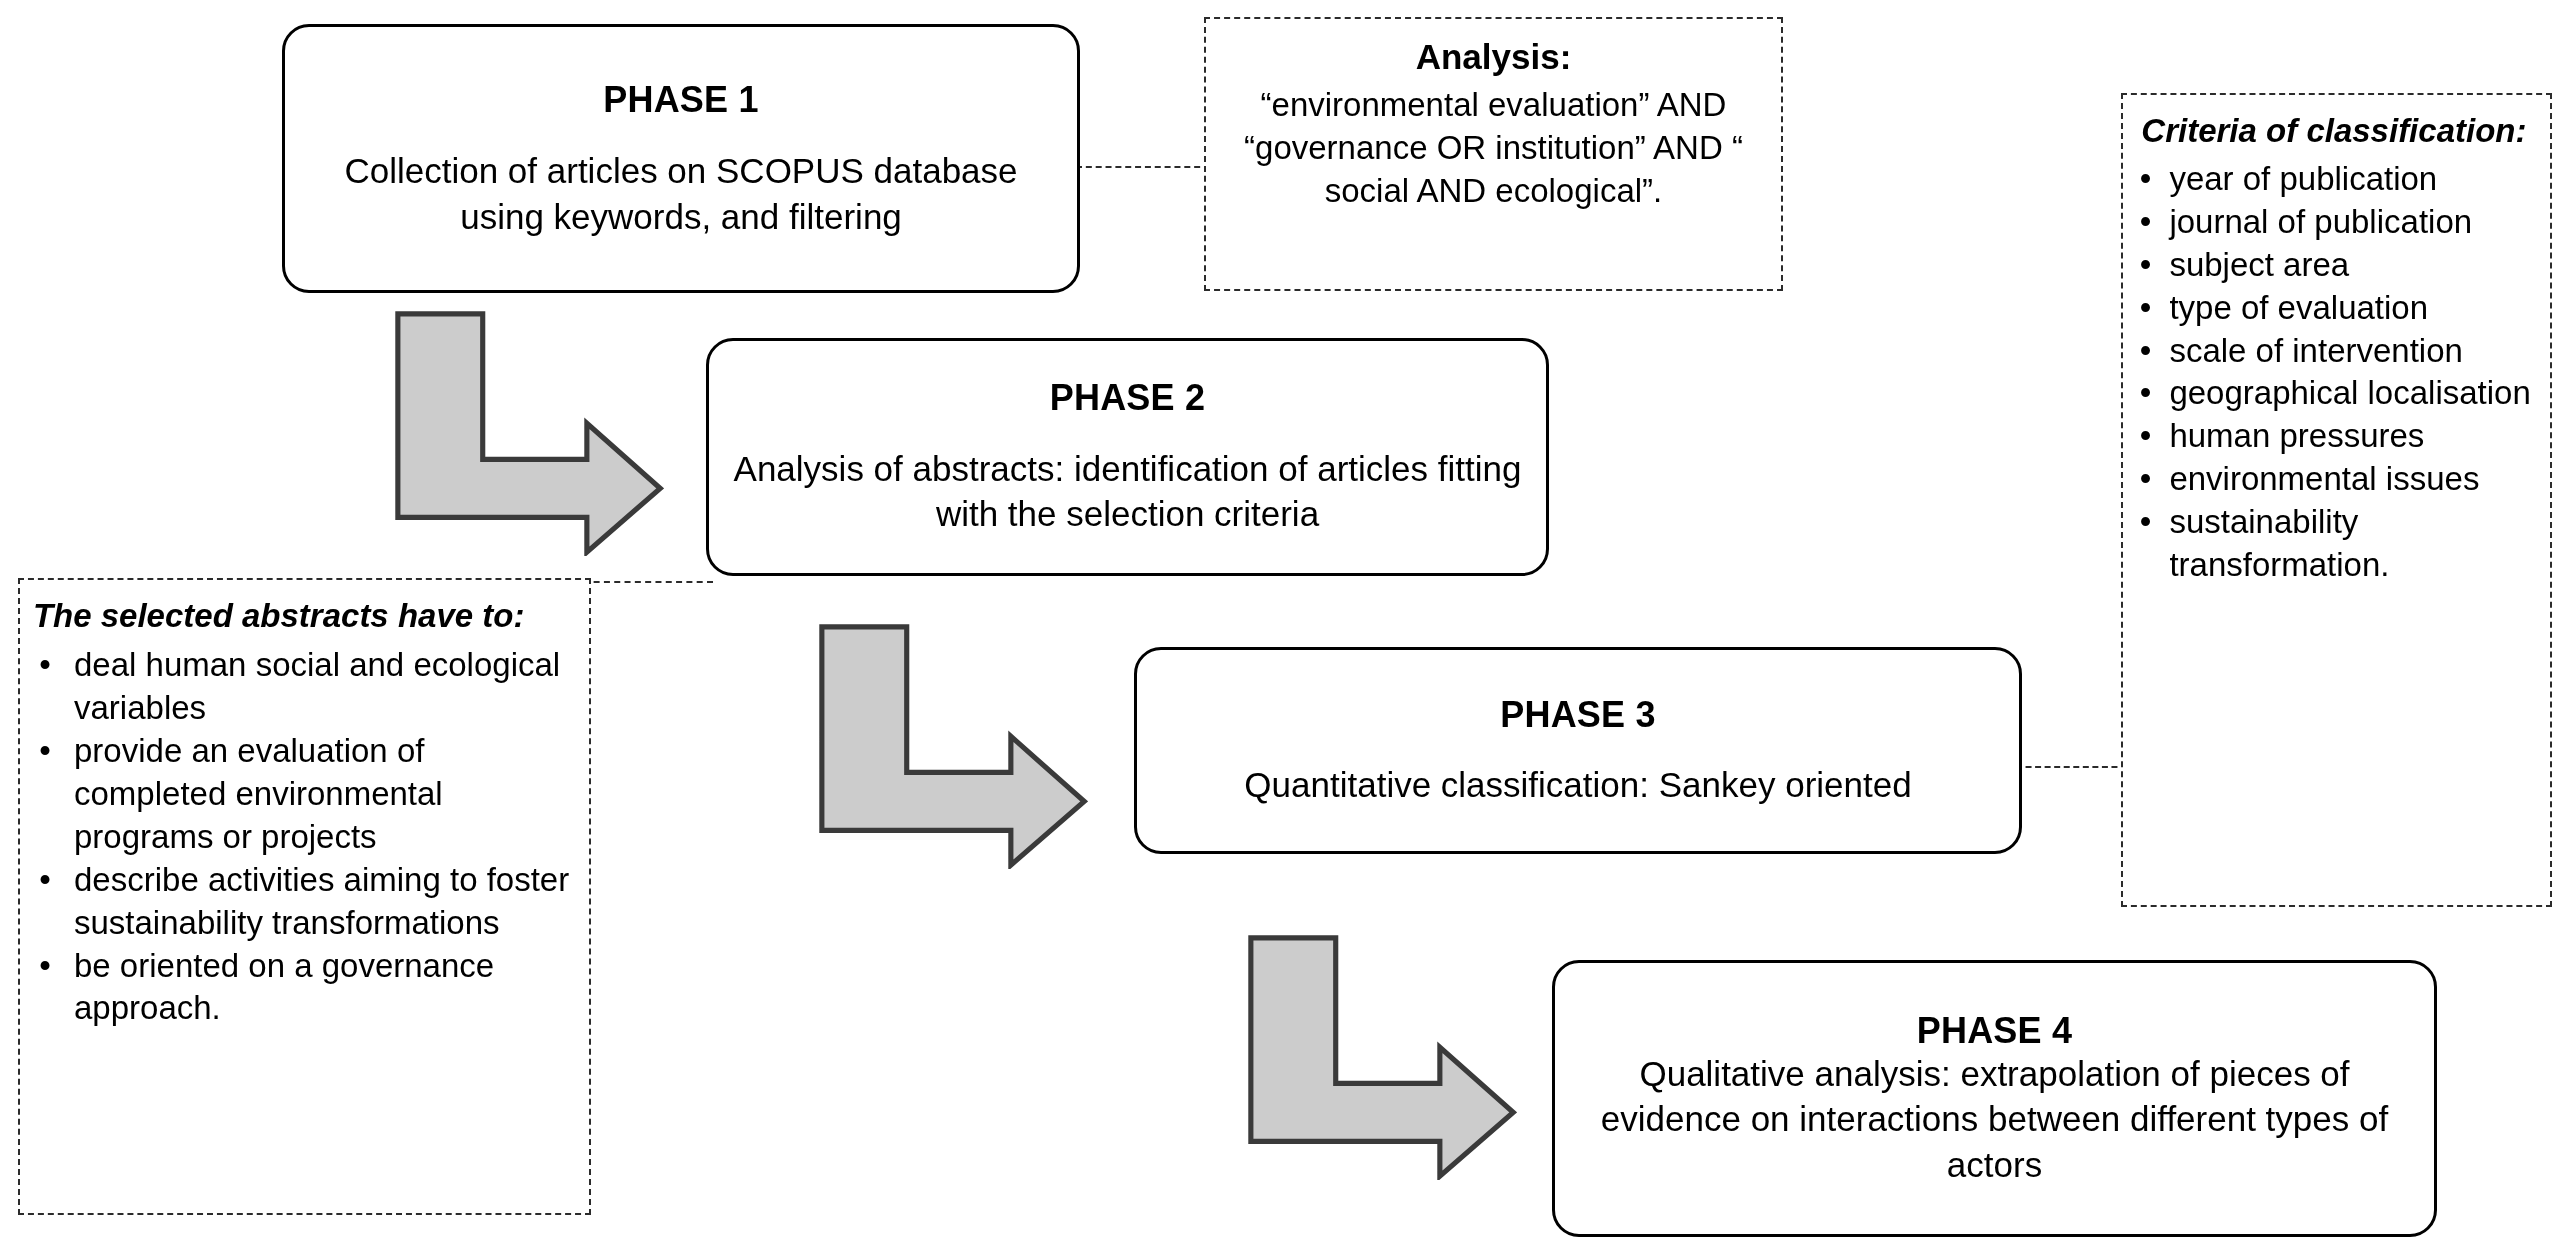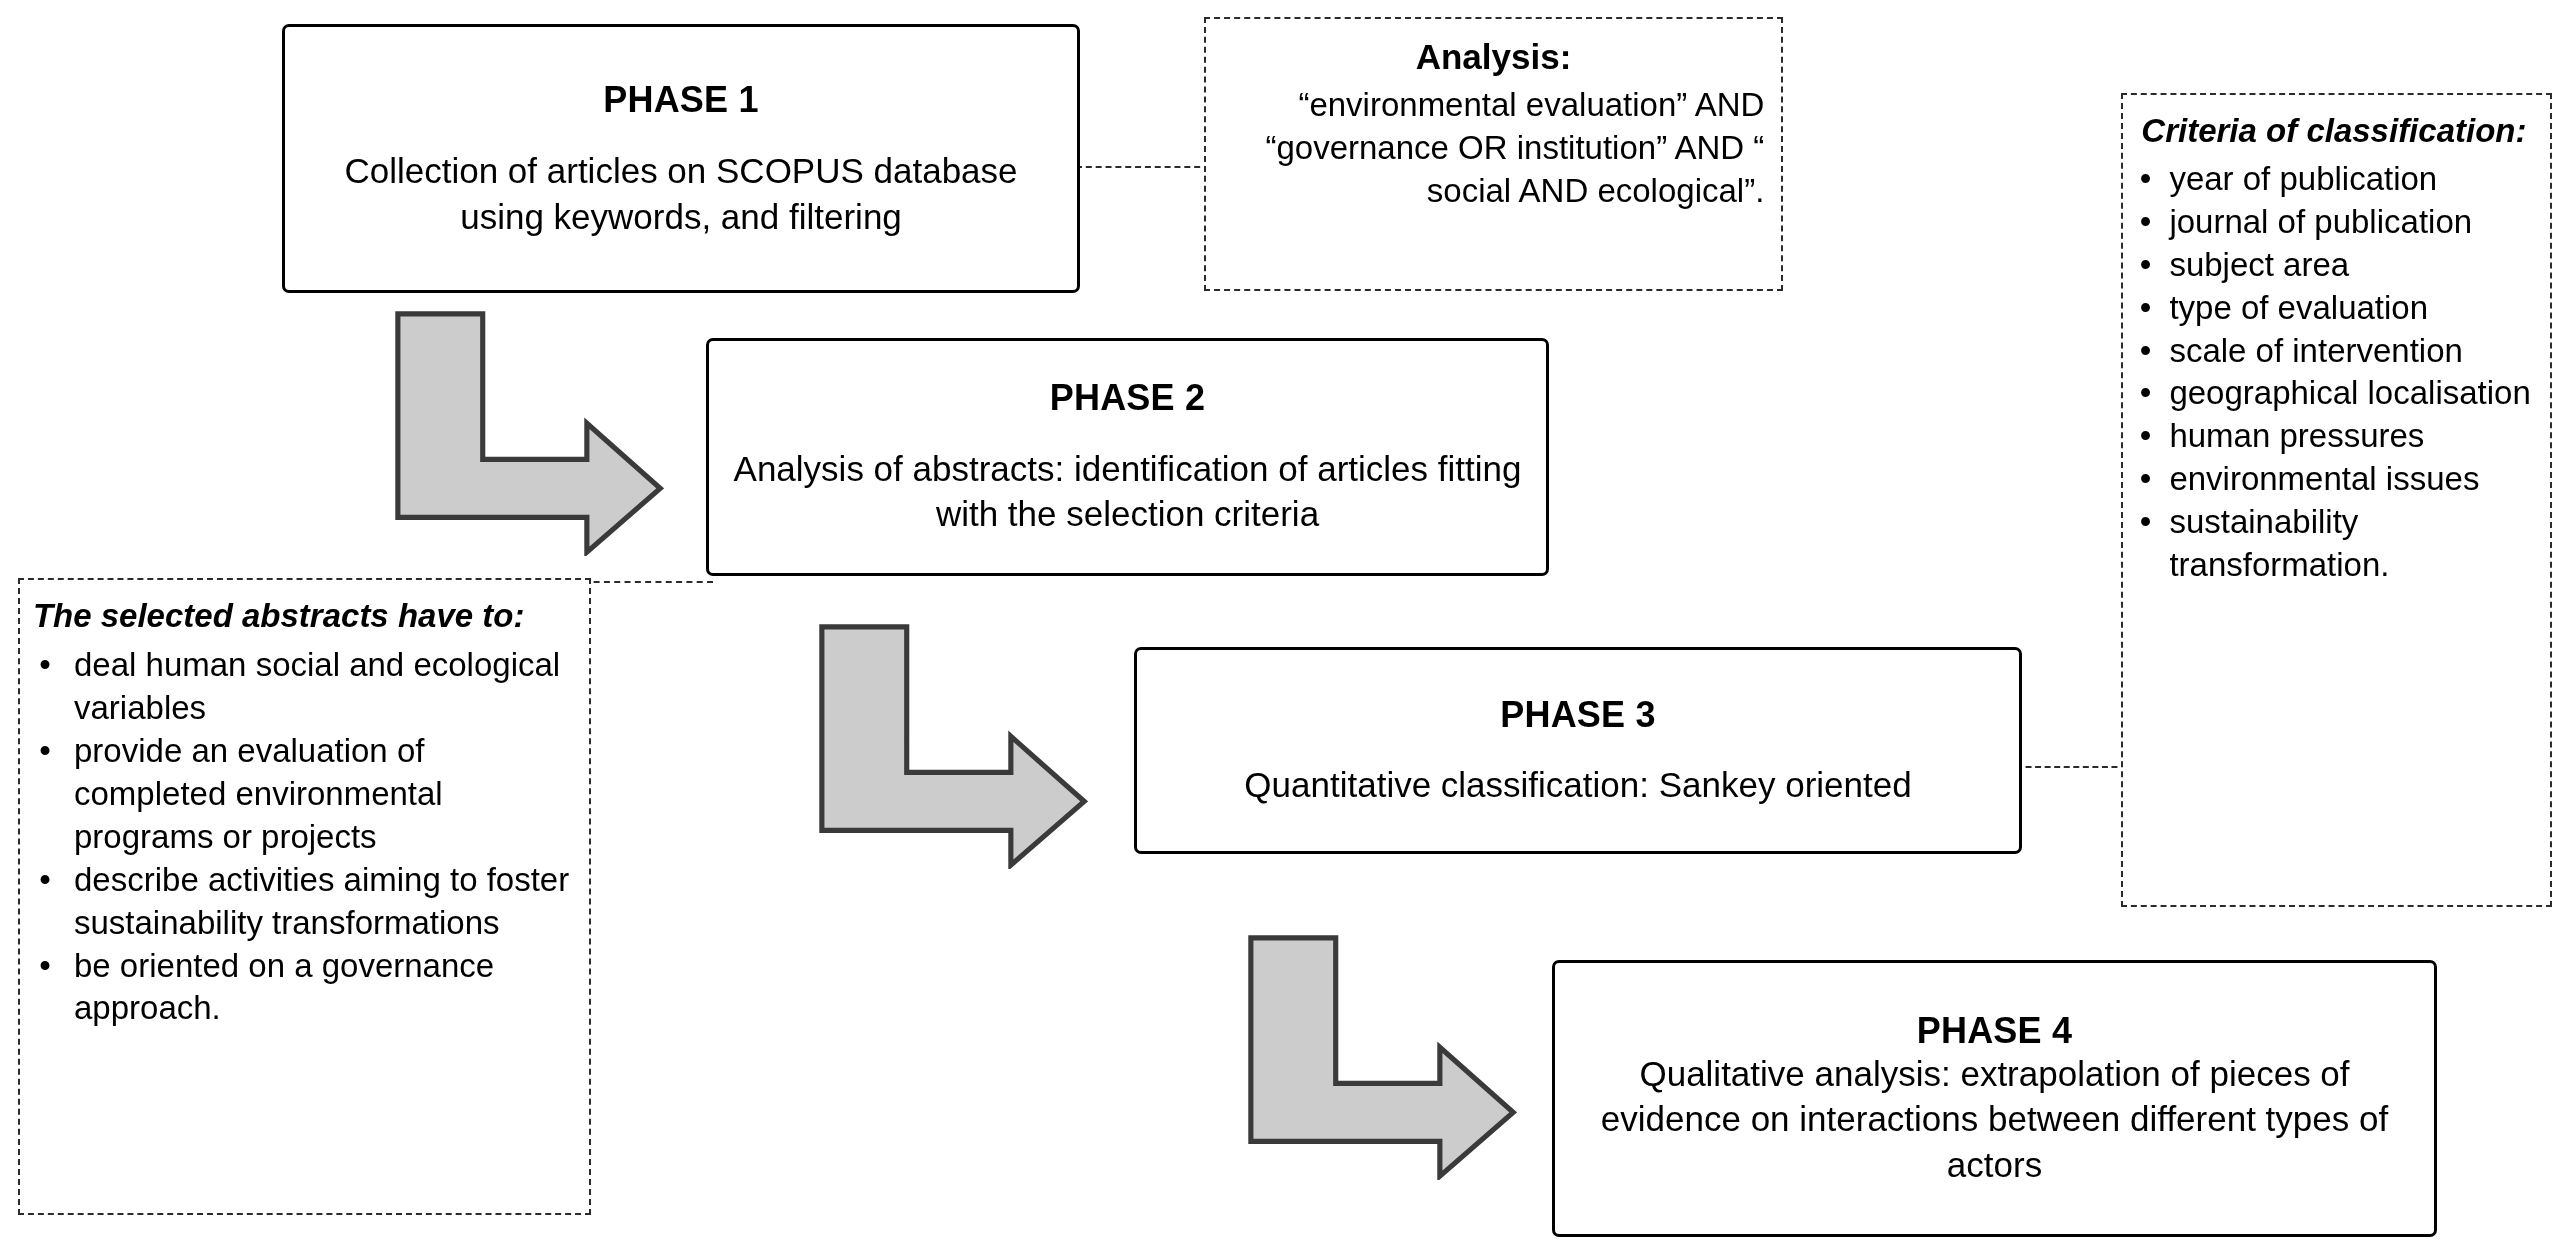--- a/index.html
+++ b/index.html
@@ -15,21 +15,21 @@
     background:#ffffff;
     overflow:hidden;
   }
 
   
   .phase-box{
     position:absolute;
     box-sizing:border-box;
     background:#ffffff;
     border:3.2px solid #000000;
-    border-radius:7px;
+    border-radius:27px;
     display:flex;
     flex-direction:column;
     align-items:center;
     justify-content:center;
     text-align:center;
     z-index:4;
   }
   .phase-title{
     font-weight:bold;
     letter-spacing:0.2px;
@@ -47,21 +47,21 @@
     border:2.6px dashed #2b2b2b;
     z-index:3;
   }
   .note-title{
     font-weight:bold;
     text-align:center;
     line-height:1.25;
   }
   .note-title.left-align{ text-align:left;font-style:italic; }
   .note-body{
-    text-align:right;
+    text-align:center;
     line-height:1.30;
   }
   .note-list{
     list-style:none;
     margin:0;
     padding:0;
   }
   .note-list li{
     position:relative;
     padding-left:42px;

